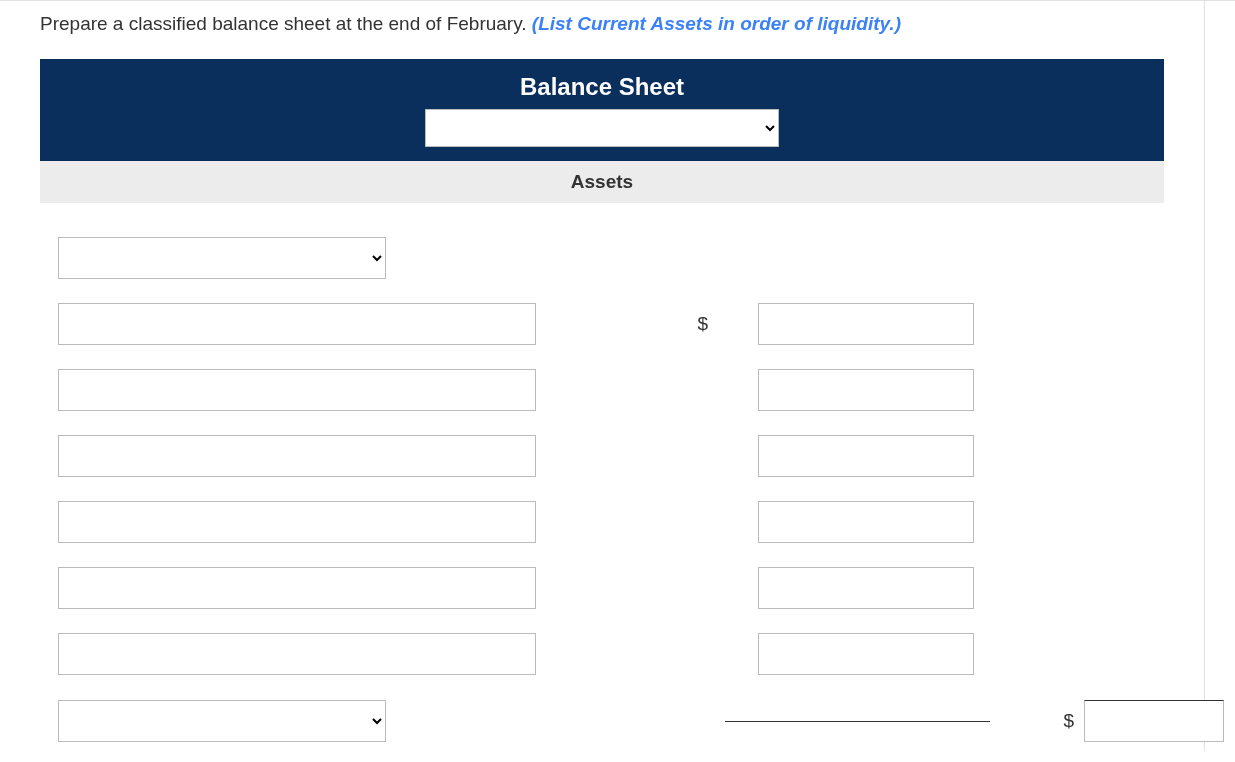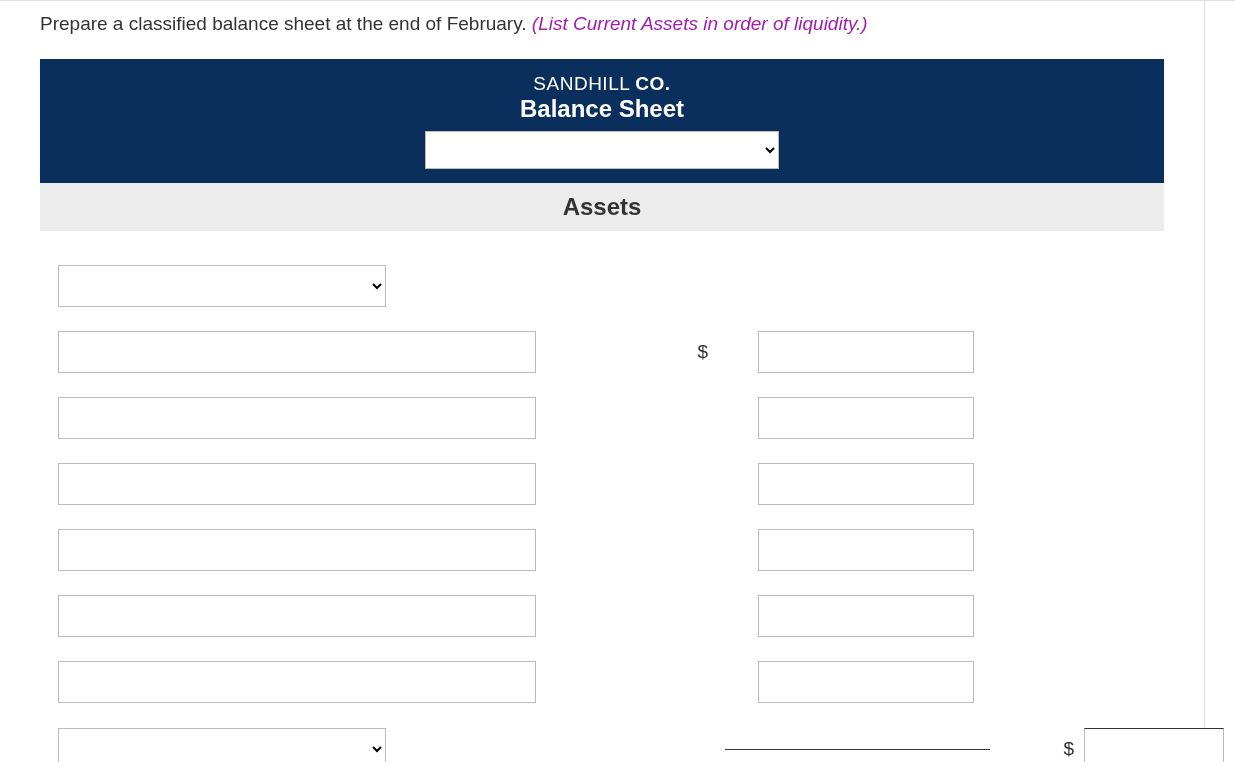--- a/index.html
+++ b/index.html
@@ -15,23 +15,23 @@
       width: 1205px;
       padding: 0;
     }
     .instruction {
       font-size: 19px;
       color: #333;
       padding: 12px 0 24px 40px;
       font-weight: 400;
     }
     .instruction .hint {
-      color: #a21caf;
+      color: #3b82f6;
       font-style: italic;
-      font-weight: 400;
+      font-weight: 700;
     }
     .sheet {
       margin-left: 40px;
       width: 1124px;
     }
     .header-band {
       background: #0a2f5c;
       color: #fff;
       text-align: center;
       padding: 14px 0 14px 0;
@@ -53,21 +53,21 @@
       height: 38px;
       font-size: 15px;
       background: #fff;
       border: 1px solid #bbb;
       padding: 0 8px;
     }
     .section-band {
       background: #ececec;
       padding: 10px 0;
       text-align: center;
-      font-size: 24px;
+      font-size: 19px;
       color: #333;
       font-weight: 600;
     }
     .rows {
       padding-top: 22px;
     }
     .line {
       display: grid;
       grid-template-columns: 498px 162px 298px 68px 140px;
       align-items: center;
@@ -142,23 +142,20 @@
 
 <div class="container">
 
   <div class="instruction">
     <span>Prepare a classified balance sheet at the end of February. </span><span class="hint">(List Current Assets in order of liquidity.)</span>
   </div>
 
   <div class="sheet">
 
     <div class="header-band">
-      <div class="company">
-        <span>SANDHILL </span><b>CO.</b>
-      </div>
       <div class="title">Balance Sheet</div>
       <select class="date-select" value="">
         <option></option>
       </select>
     </div>
 
     <div class="section-band">Assets</div>
 
     <div class="rows">
 

